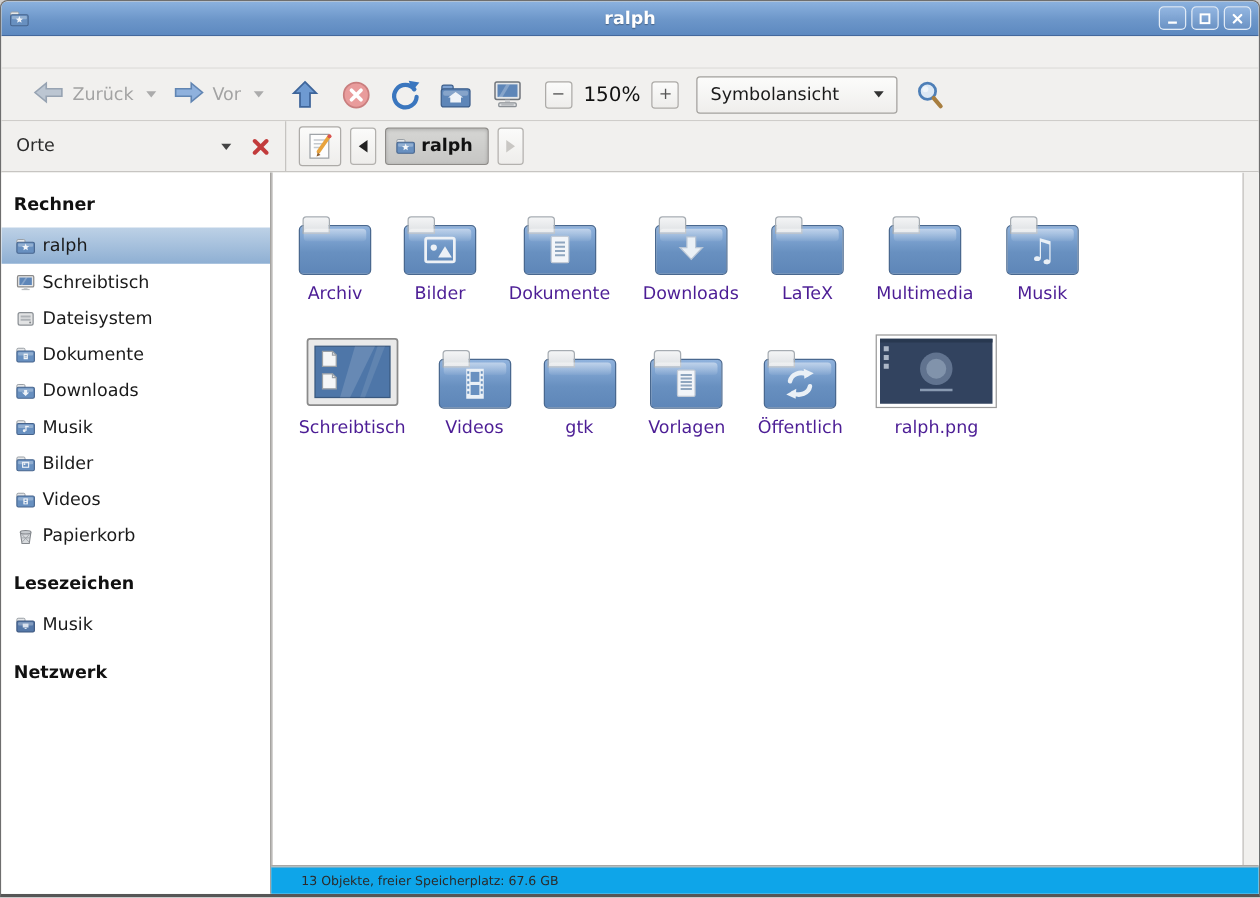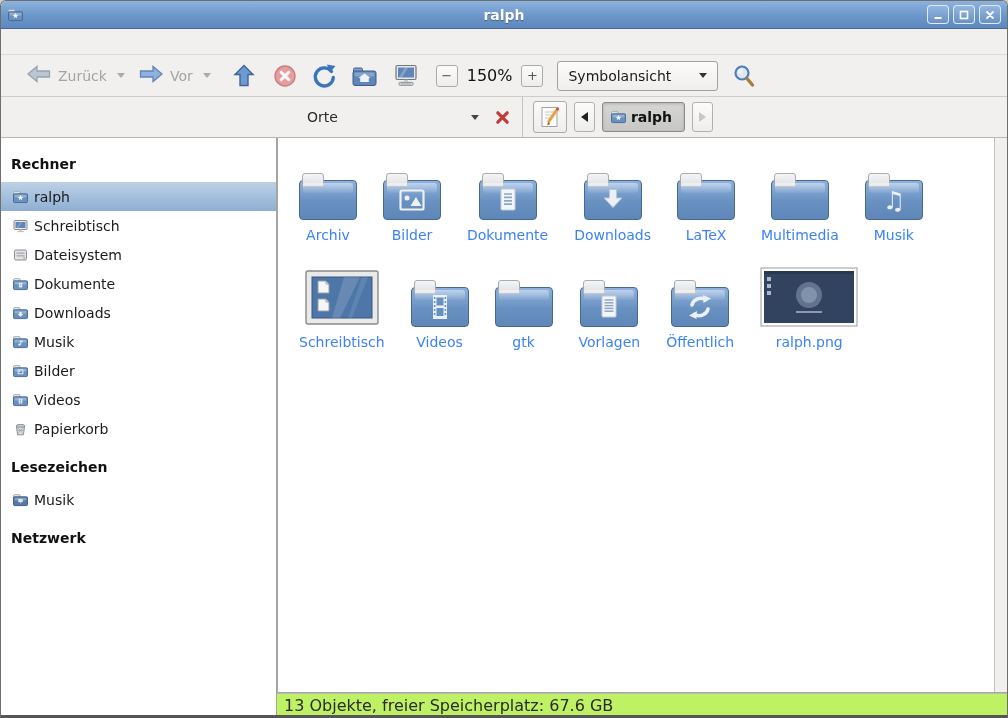--- a/index.html
+++ b/index.html
@@ -58,21 +58,21 @@
   .combo {
     height:30px; min-width:158px; margin-left:14px; margin-right:12px;
     border:1px solid #A3A19E; border-radius:3px;
     background:linear-gradient(#FCFCFB,#EFEEEC);
     display:flex; align-items:center; padding:0 10px; gap:28px; cursor:pointer;
   }
   .combo-text { font-size:14px; color:#1A1A1A; flex:1; }
   .combo .chev { border-top-color:#333; margin-left:0; }
 
   
-  .locationrow { height:41px; display:flex; background:#F1F0EE; border-bottom:1px solid #B9B7B4;justify-content:center; }
+  .locationrow { height:41px; display:flex; background:#F1F0EE; border-bottom:1px solid #B9B7B4; }
   .places-section {
     width:228px; display:flex; align-items:center; padding:0 12px;
     border-right:1px solid #C6C4C1;
   }
   .places-label { font-size:14px; color:#2B2B2B; }
   .places-section .chev { border-top-color:#444; margin-left:auto; }
   .places-close { margin-left:16px; display:flex; cursor:pointer; }
   .crumbs { display:flex; align-items:center; gap:7px; padding-left:10px; }
   .icon-btn {
     height:32px; width:34px; border:1px solid #ADABA8; border-radius:3px;
@@ -90,21 +90,21 @@
     height:30px; display:flex; align-items:center; gap:4px; padding:0 12px 0 7px;
     border:1px solid #8D8B88; border-radius:3px;
     background:linear-gradient(#D6D6D4,#C6C6C4);
     box-shadow:inset 0 1px 3px rgba(0,0,0,.18);
     font-size:14px; font-weight:bold; color:#111; cursor:pointer;
   }
 
   
   .body { display:flex; height:578px; background:#EDECEA; }
   .sidebar {
-    width:276px; background:#FFFFFF; border-right:1px solid #A5A3A0;
+    width:216px; background:#FFFFFF; border-right:1px solid #A5A3A0;
     padding-top:12px; overflow:hidden;
   }
   .sb-heading { font-size:14px; font-weight:bold; color:#111; padding:6px 10px 10px 10px; }
   .sb-heading.mt { margin-top:10px; }
   .sb-item { height:29px; display:flex; align-items:center; gap:5px; padding-left:11px; font-size:14px; color:#1A1A1A; cursor:pointer; }
   .sb-item.selected { background:linear-gradient(#BDD1E6,#8EAFD3); }
   .sb-ico { display:flex; width:17px; }
 
   .right-col { flex:1; display:flex; flex-direction:column; }
   .main {
@@ -115,35 +115,35 @@
     position:absolute; top:0; right:0; bottom:0; width:13px;
     background:#F1F0EE; border-left:1px solid #C2C0BD;
   }
   .file-row { display:flex; align-items:flex-end; }
   .file-row.second { margin-top:22px; }
   .file {
     display:flex; flex-direction:column; align-items:center;
     padding:0 13px; min-width:72px; cursor:pointer;
   }
   .ficon { height:62px; display:flex; align-items:flex-end; justify-content:center; }
-  .flabel { margin-top:7px; font-size:14px; color:#3b82f6; white-space:nowrap; }
+  .flabel { margin-top:7px; font-size:14px; color:#4c1d95; white-space:nowrap; }
 
   .folder { position:relative; width:58px; height:40px; border:1px solid #49688F; border-radius:4px;
     background:linear-gradient(#8FB2DD,#6890C0 55%,#5E86B8); z-index:0; }
   .folder::before { content:""; position:absolute; top:-8px; left:2px; width:20px; height:12px;
     background:linear-gradient(#F4F5F6,#DDE0E3); border:1px solid #A6ACB2; border-radius:3px 3px 0 0; z-index:-1; }
   .folder::after { content:""; position:absolute; top:2px; left:3px; right:3px; height:10px;
     background:linear-gradient(rgba(255,255,255,.45),rgba(255,255,255,.05)); border-radius:3px; }
   .emblem { position:absolute; inset:0; display:flex; align-items:center; justify-content:center; z-index:1; }
   .music-glyph { color:#EAF0F6; font-size:25px; line-height:1; }
 
   .statusbar {
-    height:23px; background:#bef264; border-top:1px solid #BAB8B5;
-    display:flex; align-items:center; padding:0 7px;
-    font-size:16px; color:#2B2B2B;
+    height:23px; background:#0ea5e9; border-top:1px solid #BAB8B5;
+    display:flex; align-items:center; padding:0 24px;
+    font-size:10px; color:#2B2B2B;
   }
 </style>
 </head>
 <body>
 
 <div class="window">
 
   <div class="titlebar">
     <span class="tb-appicon">
         <svg width="17" height="16" viewBox="0 0 16 16">

